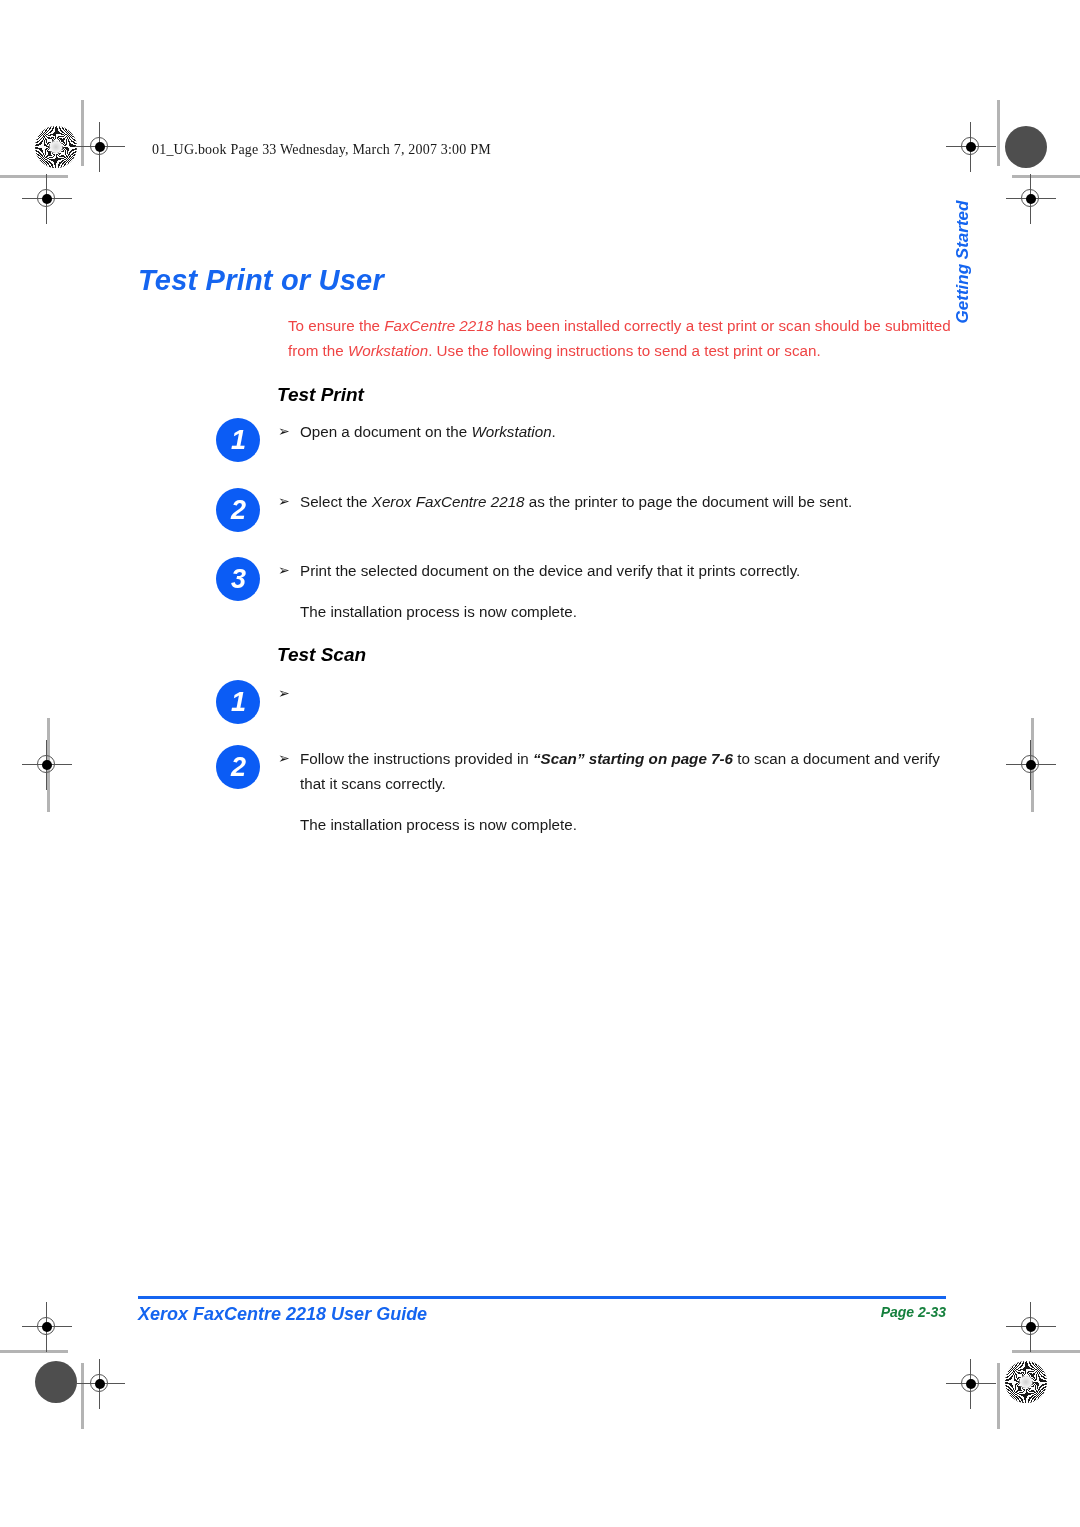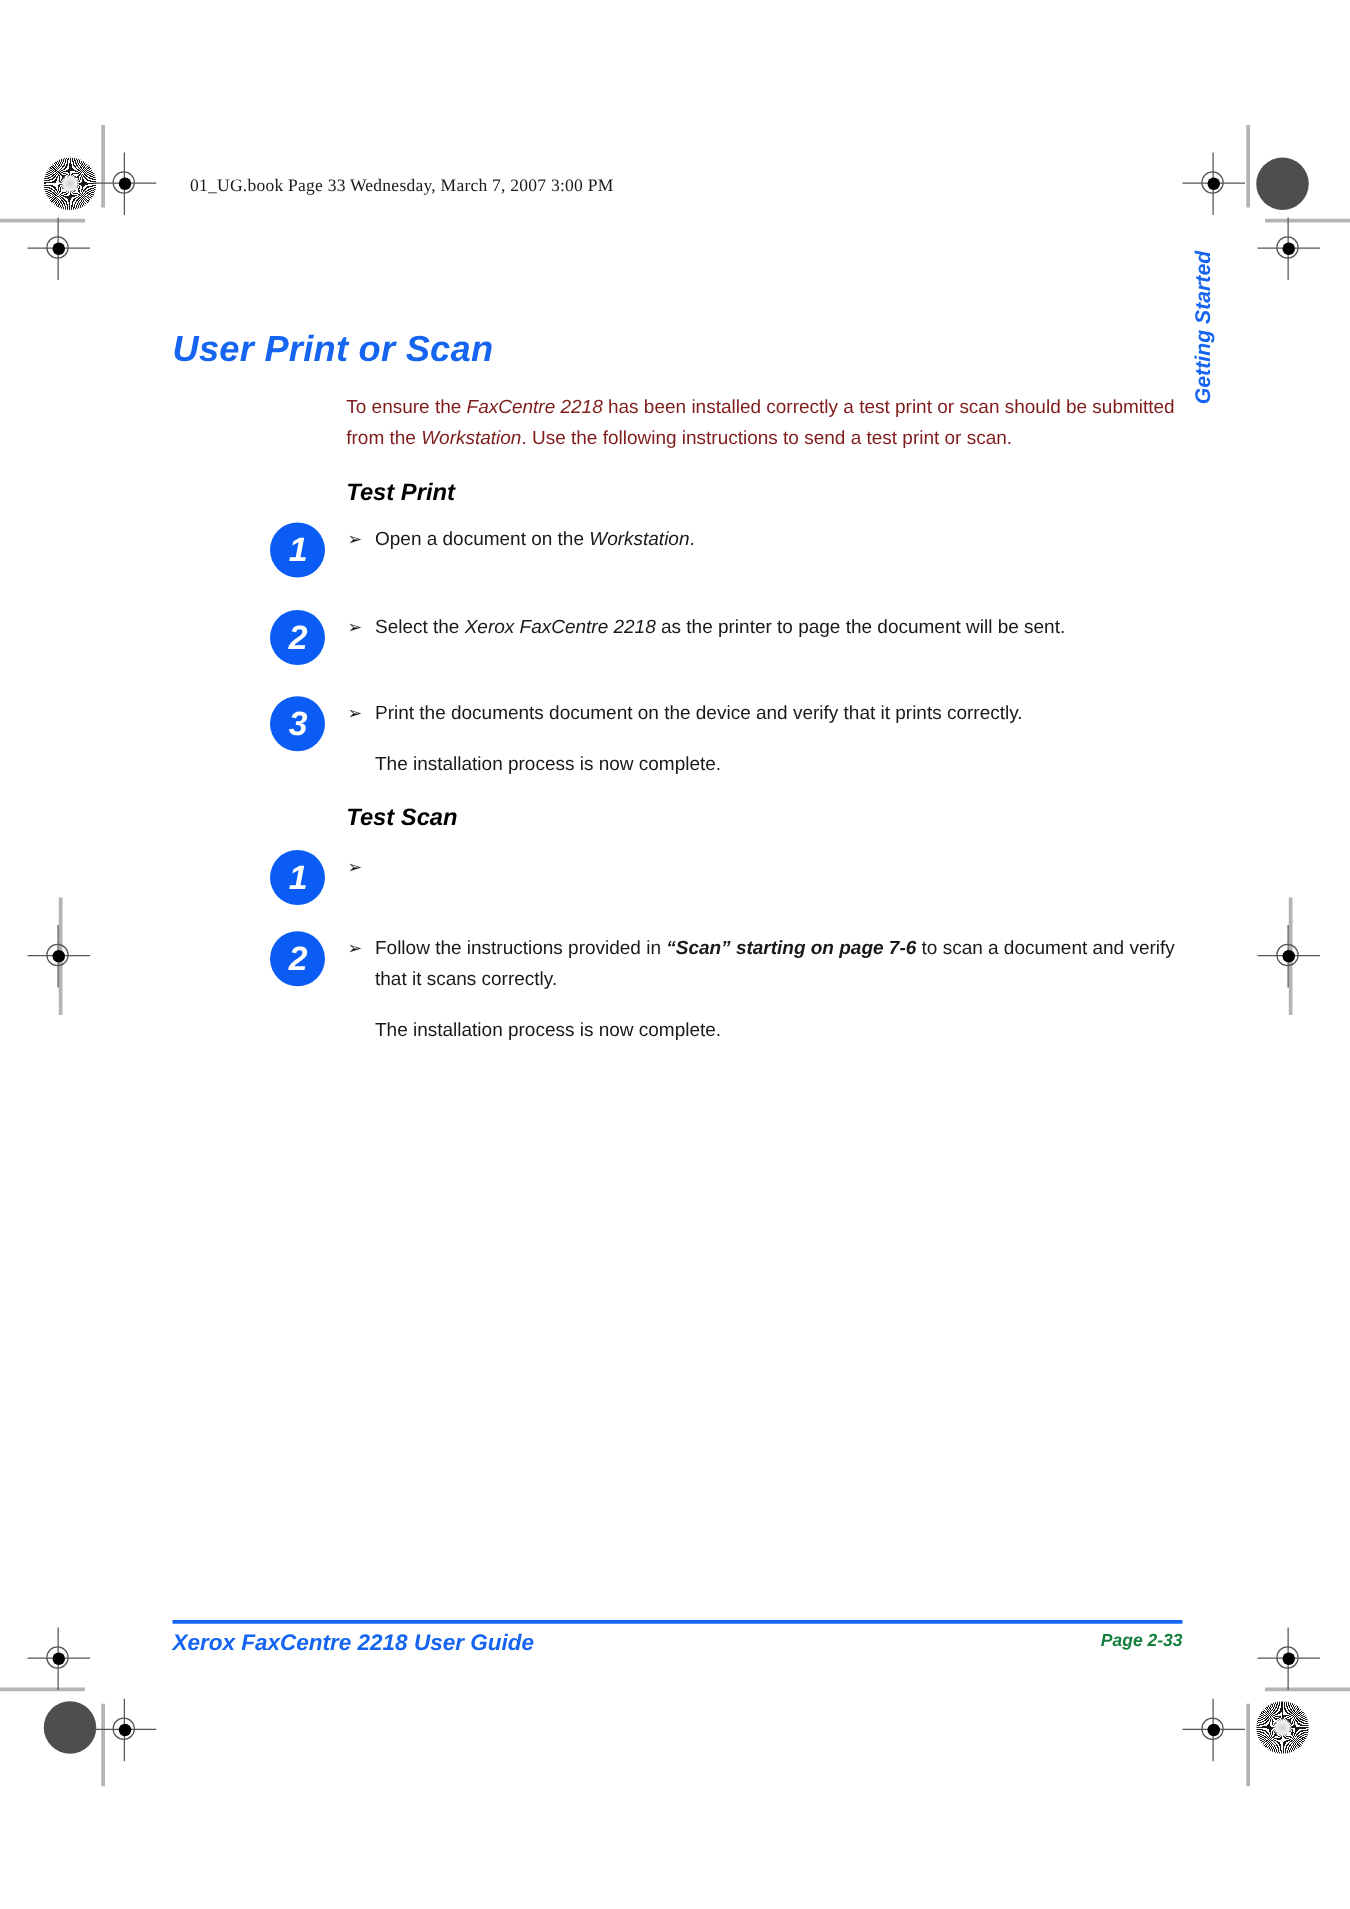--- a/index.html
+++ b/index.html
@@ -93,26 +93,26 @@
     top: 245px;
     font-size: 29px;
     font-weight: bold;
     font-style: italic;
     color: #1565F0;
     letter-spacing: 0.2px;
     white-space: nowrap;
   }
   .intro {
     position: absolute;
-    left: 277px;
+    left: 288px;
     top: 298px;
     width: 668px;
     font-size: 15.2px;
     line-height: 25px;
-    color: #7f1d1d;
+    color: #ef4444;
   }
   .subhead {
     position: absolute;
     left: 277px;
     font-size: 19px;
     font-weight: bold;
     font-style: italic;
     color: #000000;
     white-space: nowrap;
   }
@@ -298,21 +298,21 @@
     <div class="xh-h"></div>
       <div class="xh-v"></div>
       <div class="ring"></div>
       <div class="dot"></div>
   </div>
 
   <div class="slug" style="left:152px; top:142px;">01_UG.book  Page 33  Wednesday, March 7, 2007  3:00 PM</div>
 
   <div class="content">
 
-    <h1 class="page-title">User Print or Scan</h1>
+    <h1 class="page-title">Test Print or User</h1>
 
     <p class="intro"><span>To ensure the </span><span class="em">FaxCentre 2218</span><span> has been installed correctly a test print or scan should be submitted from the </span><span class="em">Workstation</span><span>. Use the following instructions to send a test print or scan.</span></p>
 
     <h2 class="subhead print">Test Print</h2>
 
     <div class="step" style="top:418px;">
       <div class="badge">1</div>
       <div class="step-body">
         <div class="step-line"><span class="arrow">➢</span><span>Open a document on the </span><span class="em">Workstation</span><span>.</span></div>
       </div>
@@ -321,21 +321,21 @@
     <div class="step" style="top:488px;">
       <div class="badge">2</div>
       <div class="step-body">
         <div class="step-line"><span class="arrow">➢</span><span>Select the </span><span class="em">Xerox FaxCentre 2218</span><span> as the printer to page the document will be sent.</span></div>
       </div>
     </div>
 
     <div class="step" style="top:557px;">
       <div class="badge">3</div>
       <div class="step-body">
-        <div class="step-line"><span class="arrow">➢</span><span>Print the documents document on the device and verify that it prints correctly.</span><span class="em"></span><span></span></div>
+        <div class="step-line"><span class="arrow">➢</span><span>Print the selected document on the device and verify that it prints correctly.</span><span class="em"></span><span></span></div>
         <div class="step-sub">The installation process is now complete.</div>
       </div>
     </div>
 
     <h2 class="subhead scan">Test Scan</h2>
 
     <div class="step" style="top:680px;">
       <div class="badge">1</div>
       <div class="step-body">
         <div class="step-line"><span class="arrow">➢</span><span class="em"></span><span></span></div>

